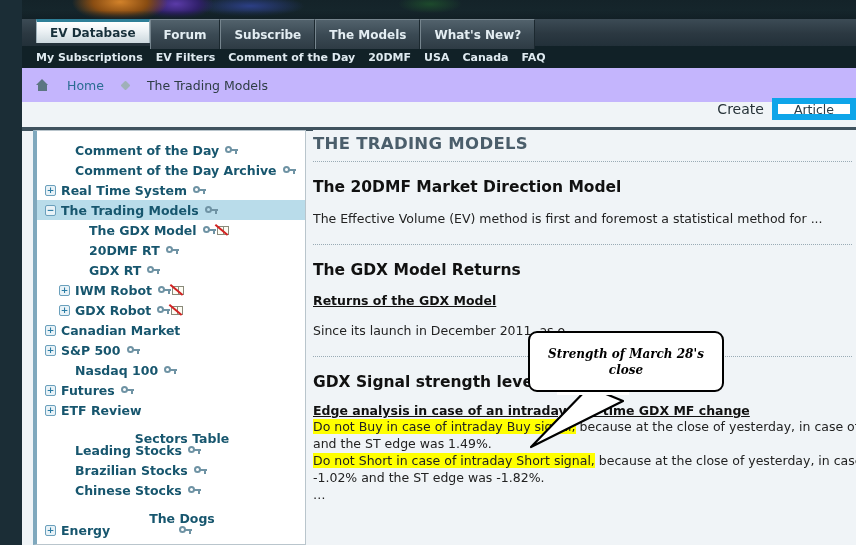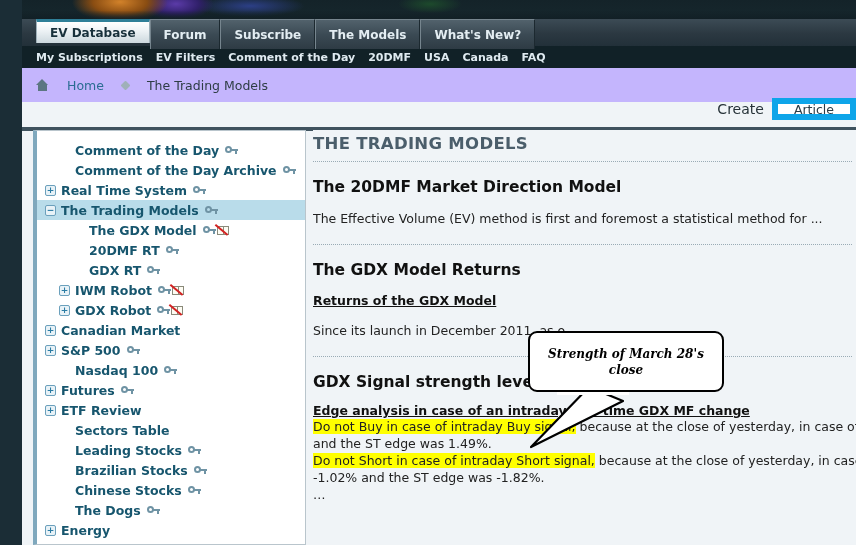--- a/index.html
+++ b/index.html
@@ -346,21 +346,21 @@
           <span class="key-icon">
             <span class="ring"></span>
             <span class="shaft"></span>
             <span class="tooth"></span>
           </span>
         </div>
         <div class="sb-row" style="padding-left: 8px;">
           <span class="sb-box">+</span>
           <span class="sb-label">ETF Review</span>
         </div>
-        <div class="sb-row" style="padding-left: 22px;">
+        <div class="sb-row" style="padding-left: 22px; flex-direction: column;">
           <span class="sb-box blank"></span>
           <span class="sb-label">Sectors Table</span>
         </div>
         <div class="sb-row" style="padding-left: 22px;">
           <span class="sb-box blank"></span>
           <span class="sb-label">Leading Stocks</span>
           <span class="key-icon">
             <span class="ring"></span>
             <span class="shaft"></span>
             <span class="tooth"></span>
@@ -377,21 +377,21 @@
         </div>
         <div class="sb-row" style="padding-left: 22px;">
           <span class="sb-box blank"></span>
           <span class="sb-label">Chinese Stocks</span>
           <span class="key-icon">
             <span class="ring"></span>
             <span class="shaft"></span>
             <span class="tooth"></span>
           </span>
         </div>
-        <div class="sb-row" style="padding-left: 22px;">
+        <div class="sb-row" style="padding-left: 22px; flex-direction: column;">
           <span class="sb-box blank"></span>
           <span class="sb-label">The Dogs</span>
           <span class="key-icon">
             <span class="ring"></span>
             <span class="shaft"></span>
             <span class="tooth"></span>
           </span>
         </div>
         <div class="sb-row" style="padding-left: 8px;">
           <span class="sb-box">+</span>

